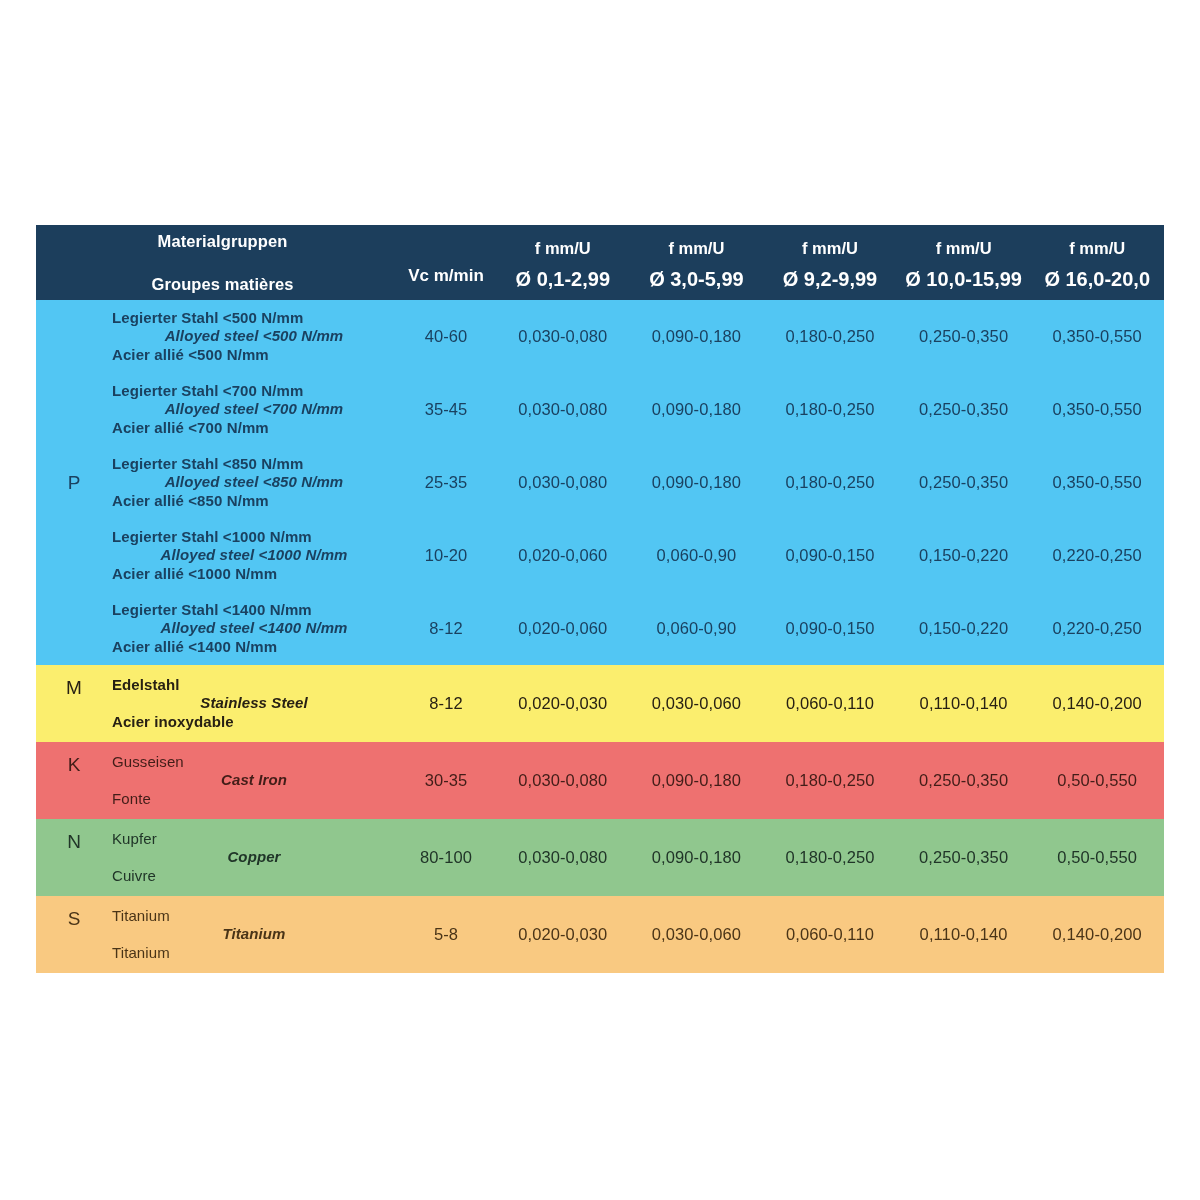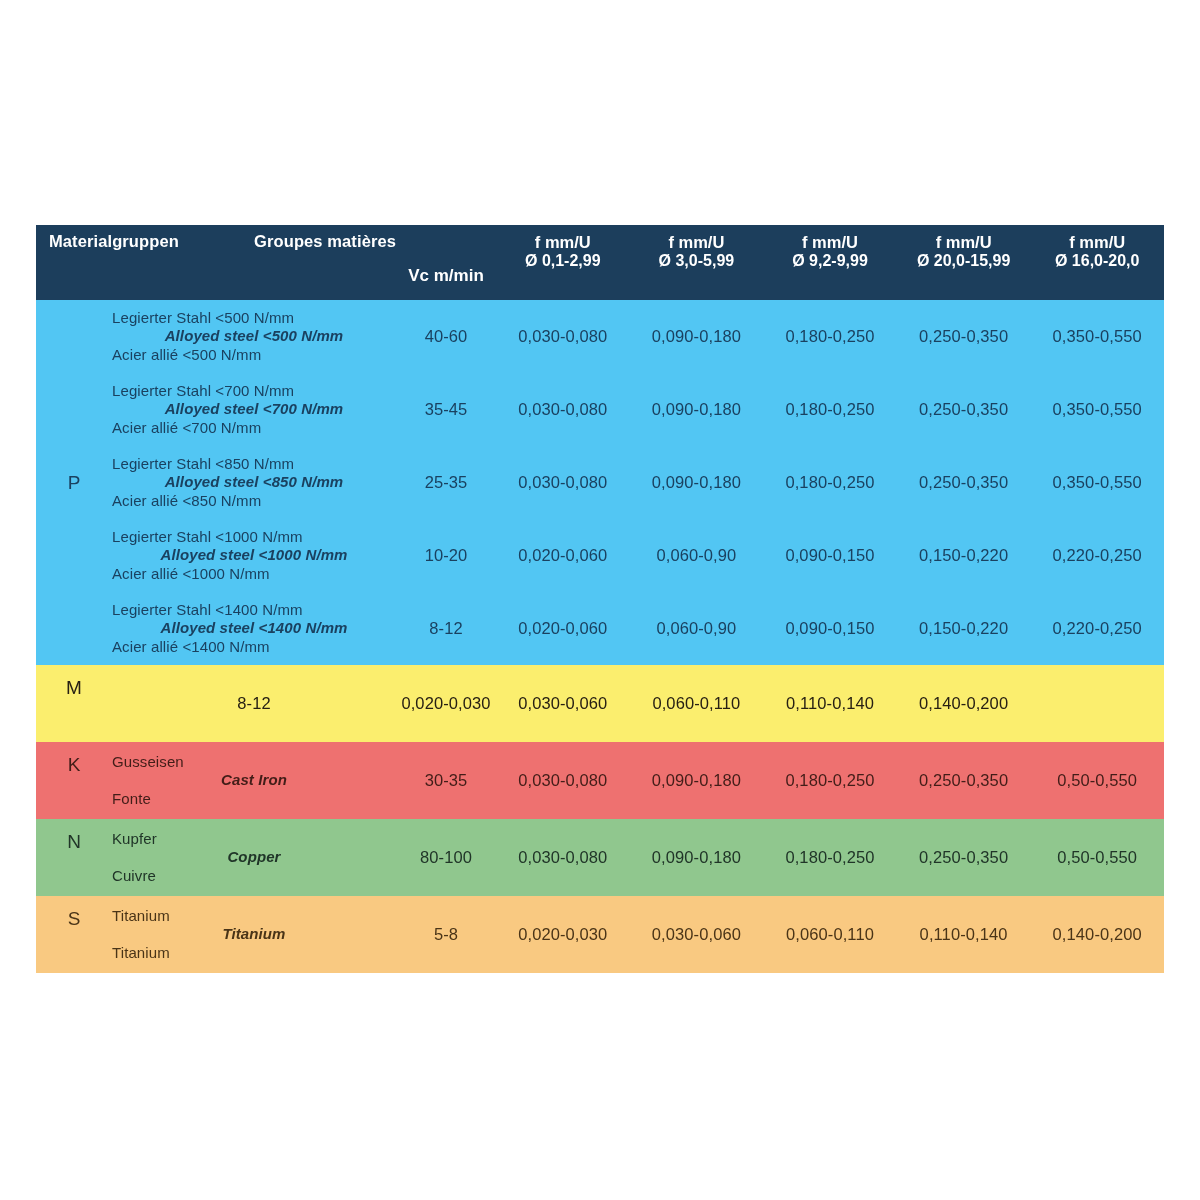--- a/index.html
+++ b/index.html
@@ -9,42 +9,42 @@
   .table { position:absolute; left:36px; top:225px; width:1128px; }
 
   
   .thead {
     display:grid;
     grid-template-columns:360px 100px repeat(5,1fr);
     height:75px;
     background:var(--hbg,#1c3e5c);
     color:var(--hfg,#ffffff);
   }
-  .mat-head { padding:7px 0 6px 13px; display:flex; flex-direction:row; justify-content:space-between; }
+  .mat-head { padding:7px 0 6px 13px; display:flex; flex-direction:column; justify-content:space-between;align-items:center; }
   .mat-head .hl { font-size:16.5px; font-weight:700; line-height:19px; letter-spacing:0.1px; }
   .mat-head .hl.it { font-style:italic; }
   .vc-head { display:flex; align-items:flex-end; justify-content:center; padding-bottom:14px;
     font-size:17px; font-weight:700; }
-  .f-head { display:flex; flex-direction:column; justify-content:flex-start; align-items:center;
-    padding:8px 0 9px 0; font-weight:700; }
+  .f-head { display:flex; flex-direction:column; justify-content:flex-end; align-items:center;
+    padding:8px 0 9px 0; font-weight:700;gap:10px; }
   .f-head .fu { font-size:16.5px; }
-  .f-head .dia { font-size:16px; }
+  .f-head .dia { font-size:20px; }
 
   
   .group { display:flex; background:var(--bg); color:var(--fg); }
   .glabel { width:76px; display:flex; justify-content:center; font-size:19px; font-weight:400;
     align-items:center; }
   .group.top-label .glabel { align-items:flex-start; padding-top:12px; }
   .rows { flex:1; }
   .row { display:grid; grid-template-columns:284px 100px repeat(5,1fr); min-height:73px;
     align-items:center; }
   .group.single .row { min-height:77px; }
   .mat { padding:8px 0; }
   .mat div { font-size:15px; line-height:18.5px; letter-spacing:0.1px; }
-  .l1,.l3 { font-weight:400; }
+  .l1,.l3 { font-weight:700; }
   .l2 { font-weight:700; font-style:italic;text-align:center; }
   .group.plain-names .l1, .group.plain-names .l3 { font-weight:400; }
   .num { text-align:center; font-size:16.5px; font-weight:400; letter-spacing:0.1px; }
 </style>
 </head>
 <body>
 
 <div class="page">
   <div class="table">
 
@@ -61,21 +61,21 @@
       <div class="f-head">
         <div class="fu">f mm/U</div>
         <div class="dia">Ø 3,0-5,99</div>
       </div>
       <div class="f-head">
         <div class="fu">f mm/U</div>
         <div class="dia">Ø 9,2-9,99</div>
       </div>
       <div class="f-head">
         <div class="fu">f mm/U</div>
-        <div class="dia">Ø 20,0-15,99</div>
+        <div class="dia">Ø 10,0-15,99</div>
       </div>
       <div class="f-head">
         <div class="fu">f mm/U</div>
         <div class="dia">Ø 16,0-20,0</div>
       </div>
     </div>
 
     <div class="group" style="--bg: #52c6f3; --fg: #1a4160;">
       <div class="glabel">P</div>
       <div class="rows">
@@ -144,20 +144,25 @@
           <div class="num">0,150-0,220</div>
           <div class="num">0,220-0,250</div>
         </div>
       </div>
     </div>
 
     <div class="group single top-label" style="--bg: #fbee6e; --fg: #272013;">
       <div class="glabel">M</div>
       <div class="rows">
         <div class="row">
+          <div class="mat">
+            <div class="l1">Edelstahl</div>
+            <div class="l2">Stainless Steel</div>
+            <div class="l3">Acier inoxydable</div>
+          </div>
           <div class="num">8-12</div>
           <div class="num">0,020-0,030</div>
           <div class="num">0,030-0,060</div>
           <div class="num">0,060-0,110</div>
           <div class="num">0,110-0,140</div>
           <div class="num">0,140-0,200</div>
         </div>
       </div>
     </div>
 

